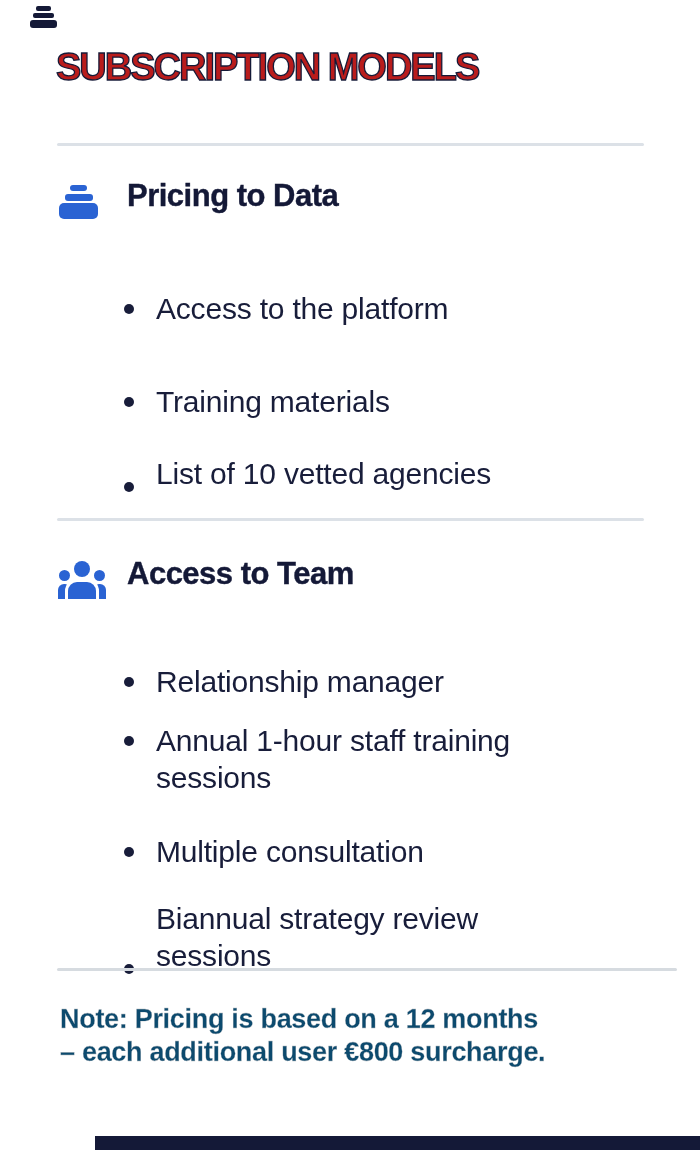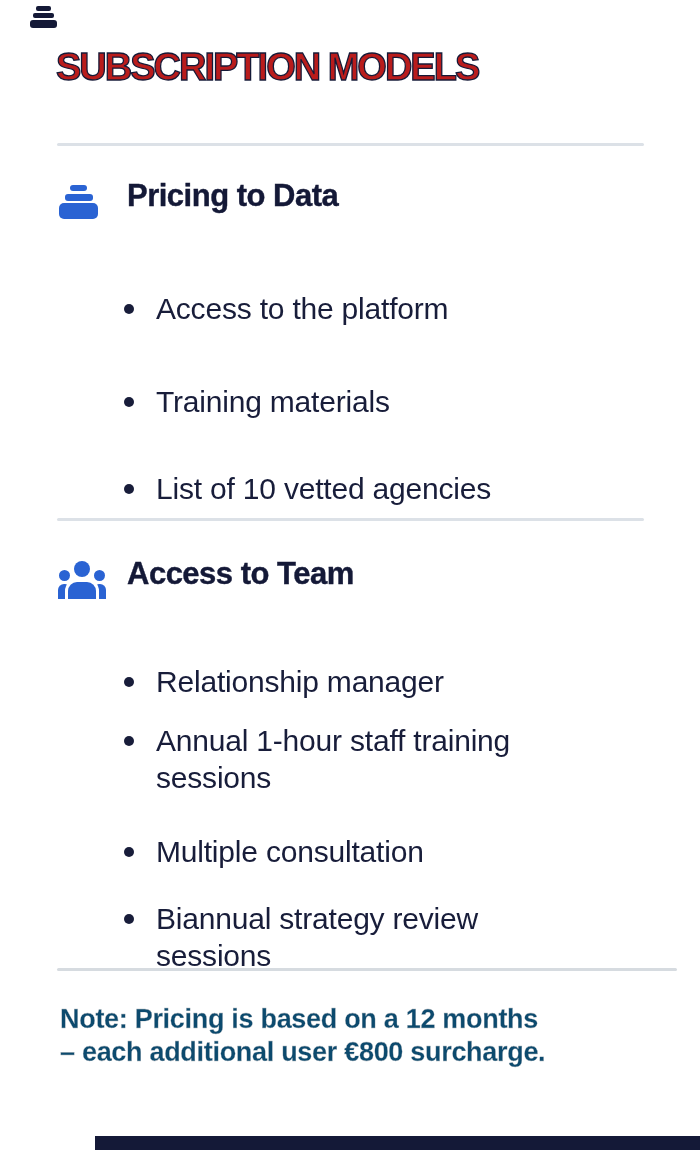--- a/index.html
+++ b/index.html
@@ -55,22 +55,22 @@
   .bullet { position:absolute; left:124px; display:flex; align-items:flex-start;margin-top:19px; }
   .bullet .dot {
     flex:none; width:10px; height:10px; border-radius:50%;
     background:#181d3a; margin-top:14px;
   }
   .bullet .bullet-text {
     margin-left:22px; width:440px;
     font-size:30px; line-height:37px; font-weight:400;
     color:#181d3a; letter-spacing:-0.2px;
   }
-  .s1-b1 { top:271px; } .s1-b2 { top:364px; } .s1-b3 { top:451px; }
-  .s2-b1 { top:644px; } .s2-b2 { top:703px; } .s2-b3 { top:814px; } .s2-b4 { top:881px; }
+  .s1-b1 { top:271px; } .s1-b2 { top:364px; } .s1-b3 { top:436px;align-items:flex-end; }
+  .s2-b1 { top:644px; } .s2-b2 { top:703px; } .s2-b3 { top:814px; } .s2-b4 { top:881px;align-items:flex-end; }
 
   
   .note { left:60px; top:1003px; width:620px; }
   .note-line {
     font-size:27px; line-height:33px; font-weight:700;
     color:#0c4a6e; letter-spacing:-0.3px; white-space:nowrap;
     -webkit-text-stroke:0.3px #b5b9be;
   }
 
   

